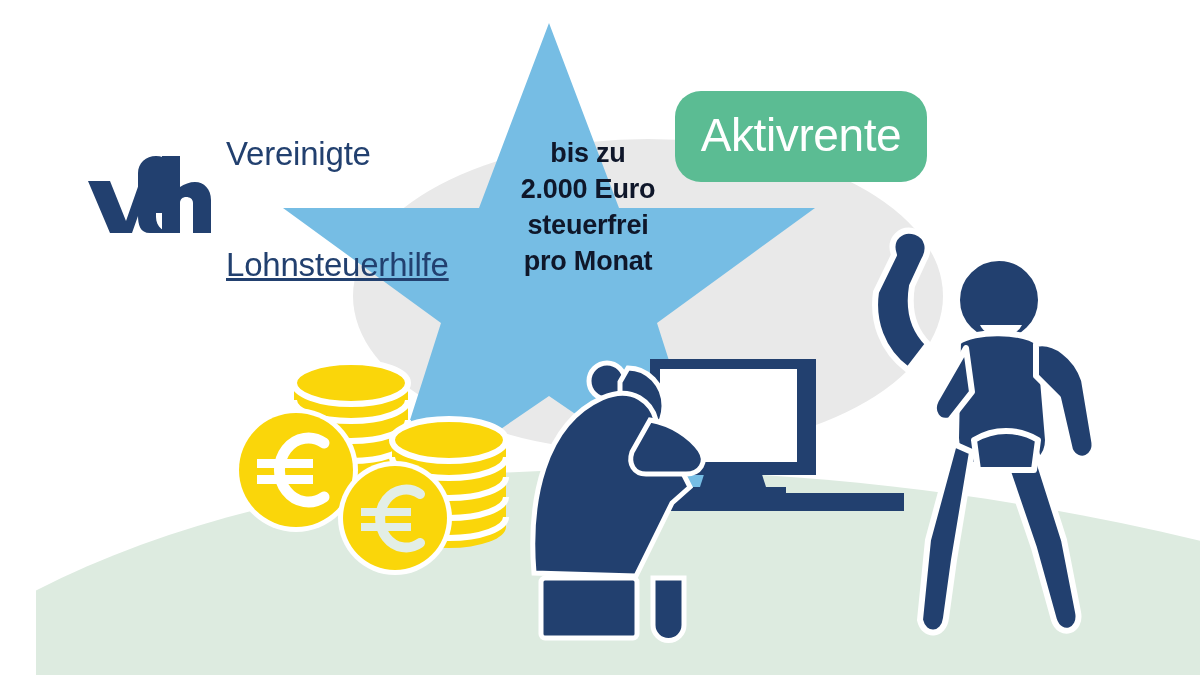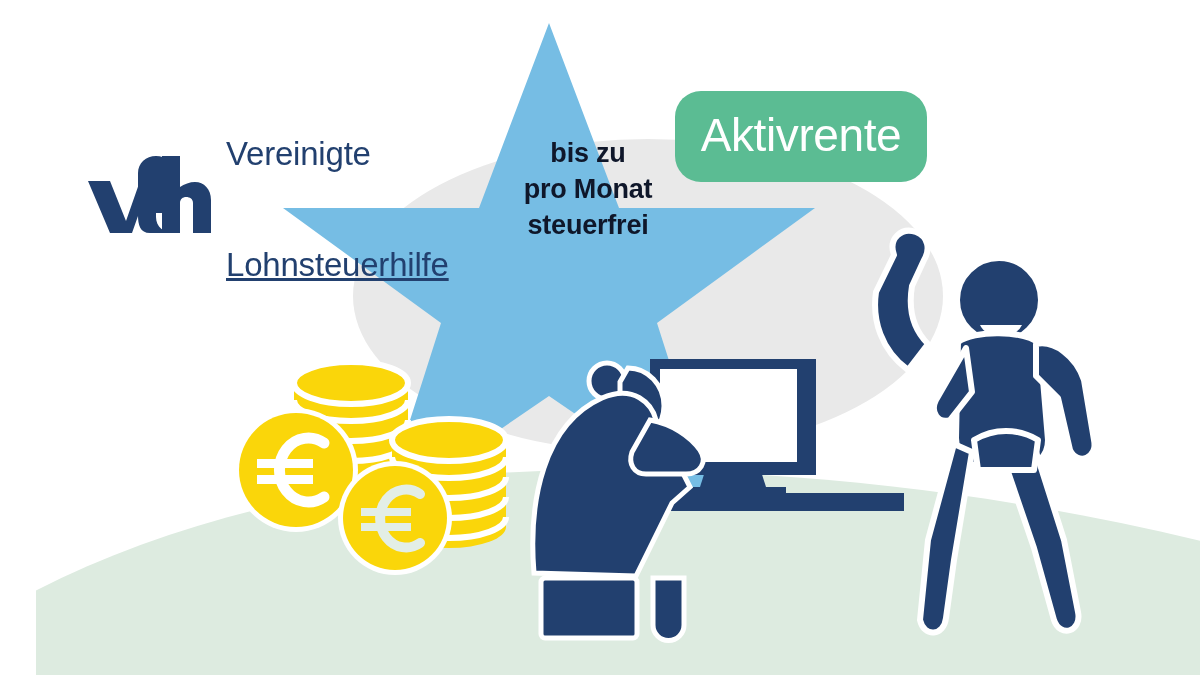--- a/index.html
+++ b/index.html
@@ -226,21 +226,22 @@
       </g>
     </svg>
     <div class="logo-text">
       <span class="l1">Vereinigte</span>
       <span class="l2">Lohnsteuerhilfe</span>
     </div>
   </div>
 
   <div class="star-text">
     <span>bis zu</span>
+    <span>2.000 Euro</span>
+    <span>steuerfrei</span>
     <span>pro Monat</span>
-    <span>steuerfrei</span>
   </div>
 
   <div class="badge">
     <span class="badge-label">Aktivrente</span>
   </div>
 
 </div>
 
 </body></html>

